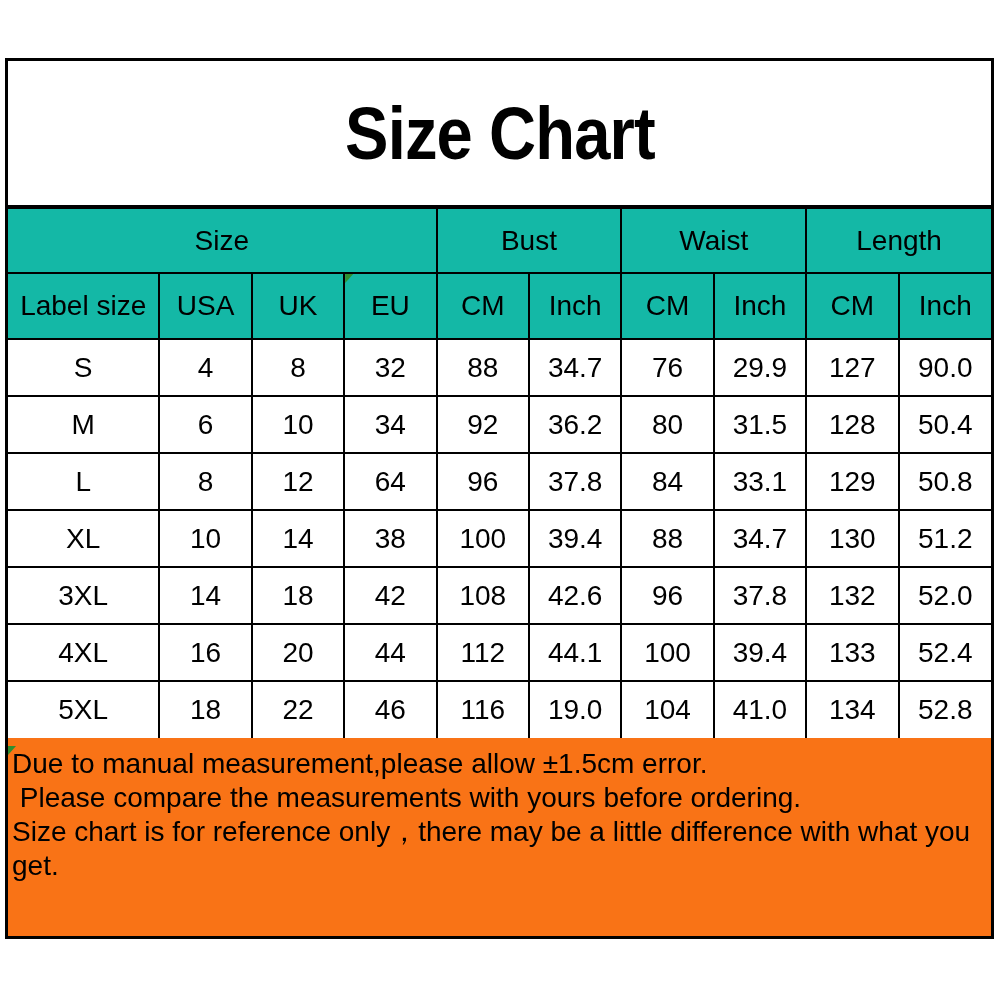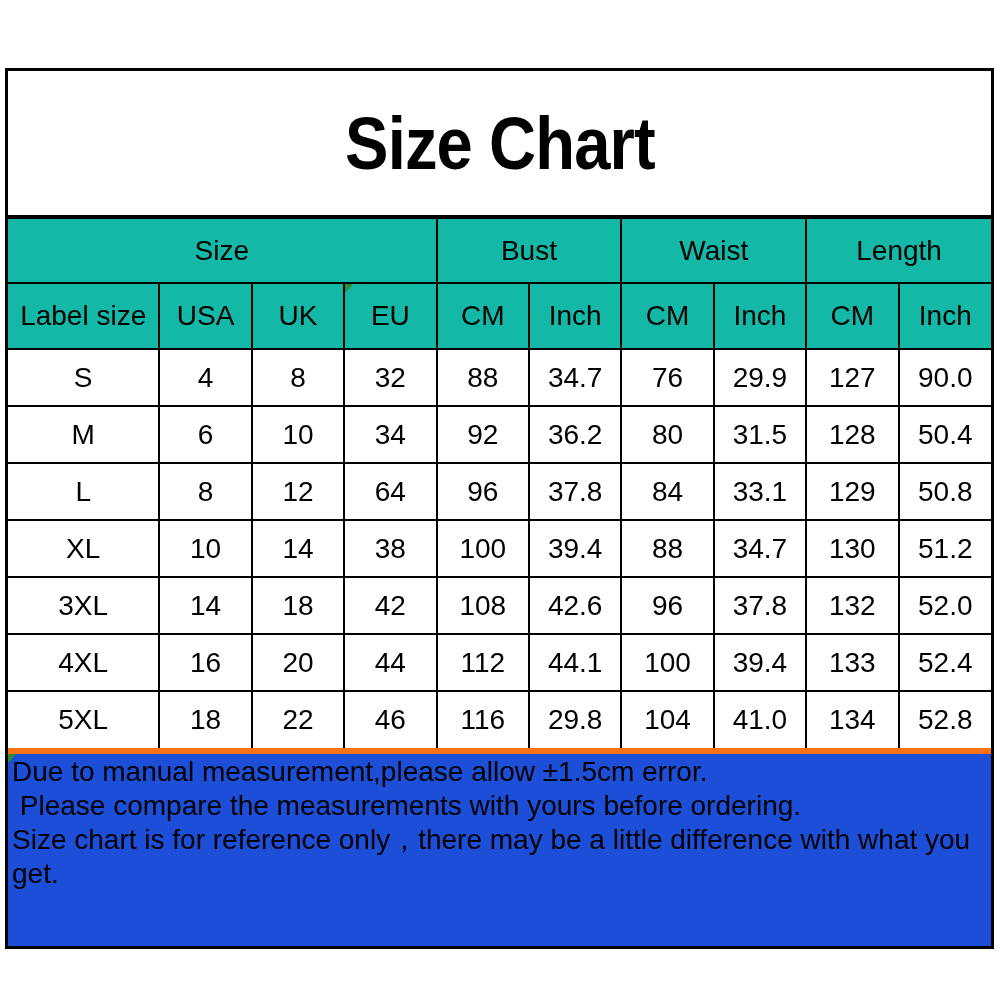--- a/index.html
+++ b/index.html
@@ -8,21 +8,21 @@
     width: 1001px;
     height: 1001px;
     background: #ffffff;
     font-family: "Liberation Sans", "DejaVu Sans", sans-serif;
     color: #000000;
     overflow: hidden;
   }
   .sheet {
     position: absolute;
     left: 5px;
-    top: 68px;
+    top: 58px;
     width: 989px;
     height: 881px;
     box-sizing: border-box;
     border: 3px solid #000000;
     background: #ffffff;
     display: flex;
     flex-direction: column;
   }
   .title-area {
     height: 144px;
@@ -67,24 +67,24 @@
   .corner-marker {
     position: absolute;
     top: 0;
     left: 0;
     width: 8px;
     height: 9px;
     clip-path: polygon(0 0, 100% 0, 0 100%);
   }
   .notes {
     flex: 1 1 auto;
-    border-top: 6px solid #f97316;
+    border-top: 8px solid #f97316;
     position: relative;
     padding: 1px 4px 0 4px;
-    background: #1d4ed8;
+    background: #f97316;
   }
   .notes p {
     margin: 0;
     font-size: 28px;
     line-height: 34px;
     white-space: pre-wrap;
   }
 </style>
 </head>
 <body>
@@ -202,21 +202,21 @@
         <td>39.4</td>
         <td>133</td>
         <td>52.4</td>
       </tr>
       <tr>
         <td>5XL</td>
         <td>18</td>
         <td>22</td>
         <td>46</td>
         <td>116</td>
-        <td>29.8</td>
+        <td>19.0</td>
         <td>104</td>
         <td>41.0</td>
         <td>134</td>
         <td>52.8</td>
       </tr>
     </tbody>
   </table>
 
   <div class="notes">
     <span class="corner-marker" style="background: rgb(47, 143, 47);"></span>

